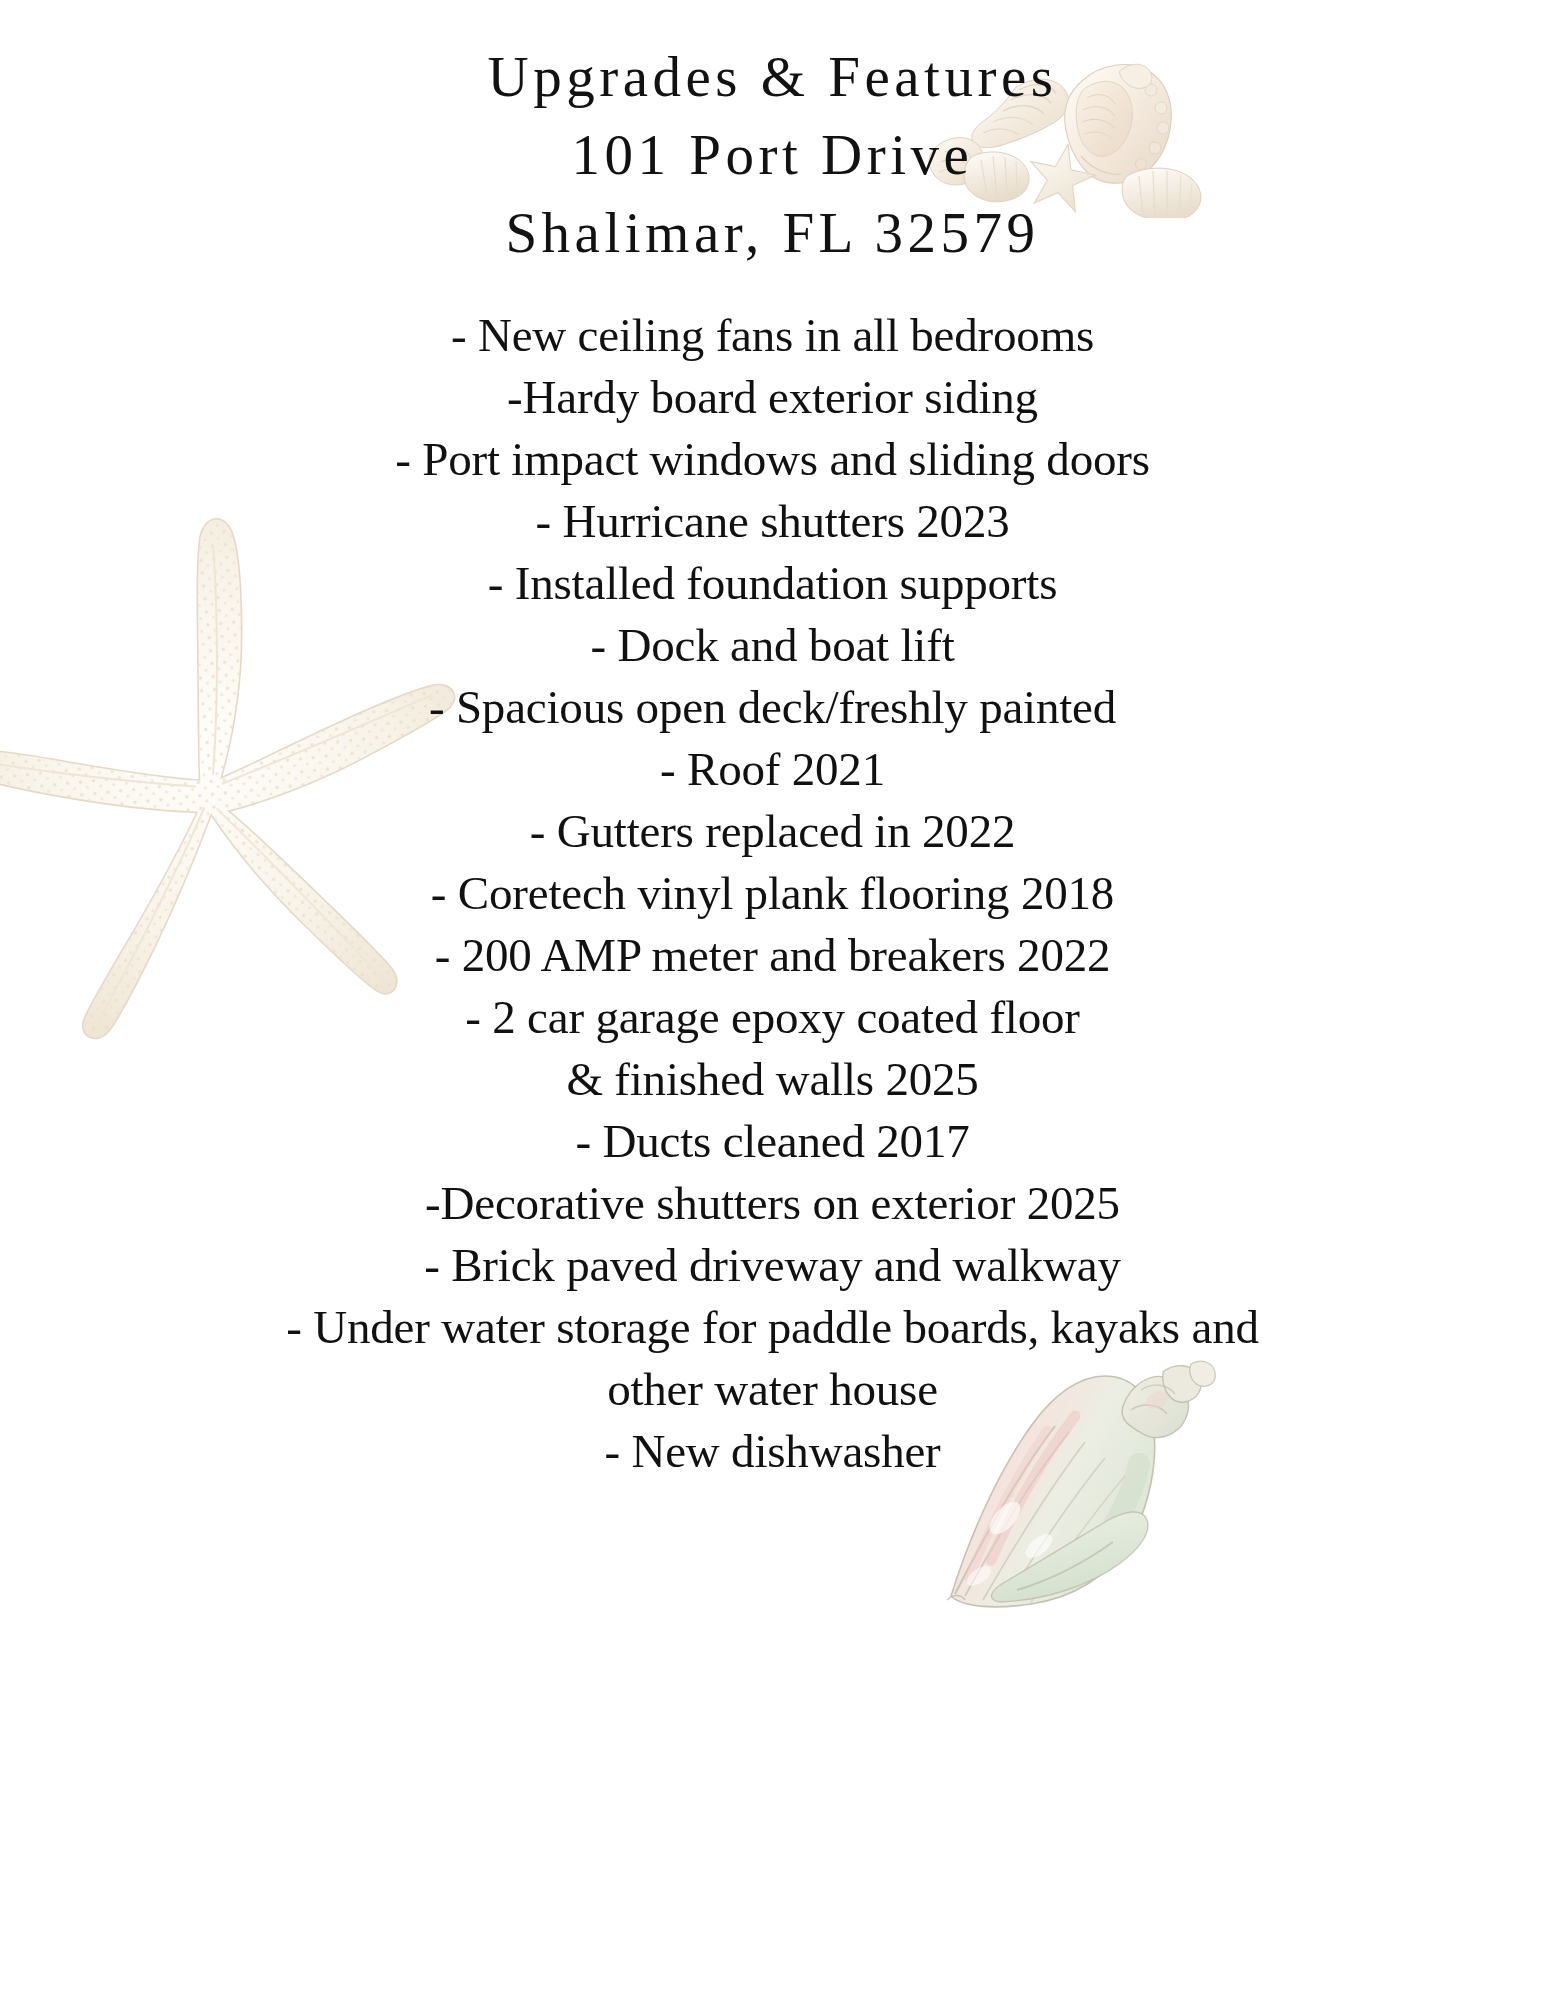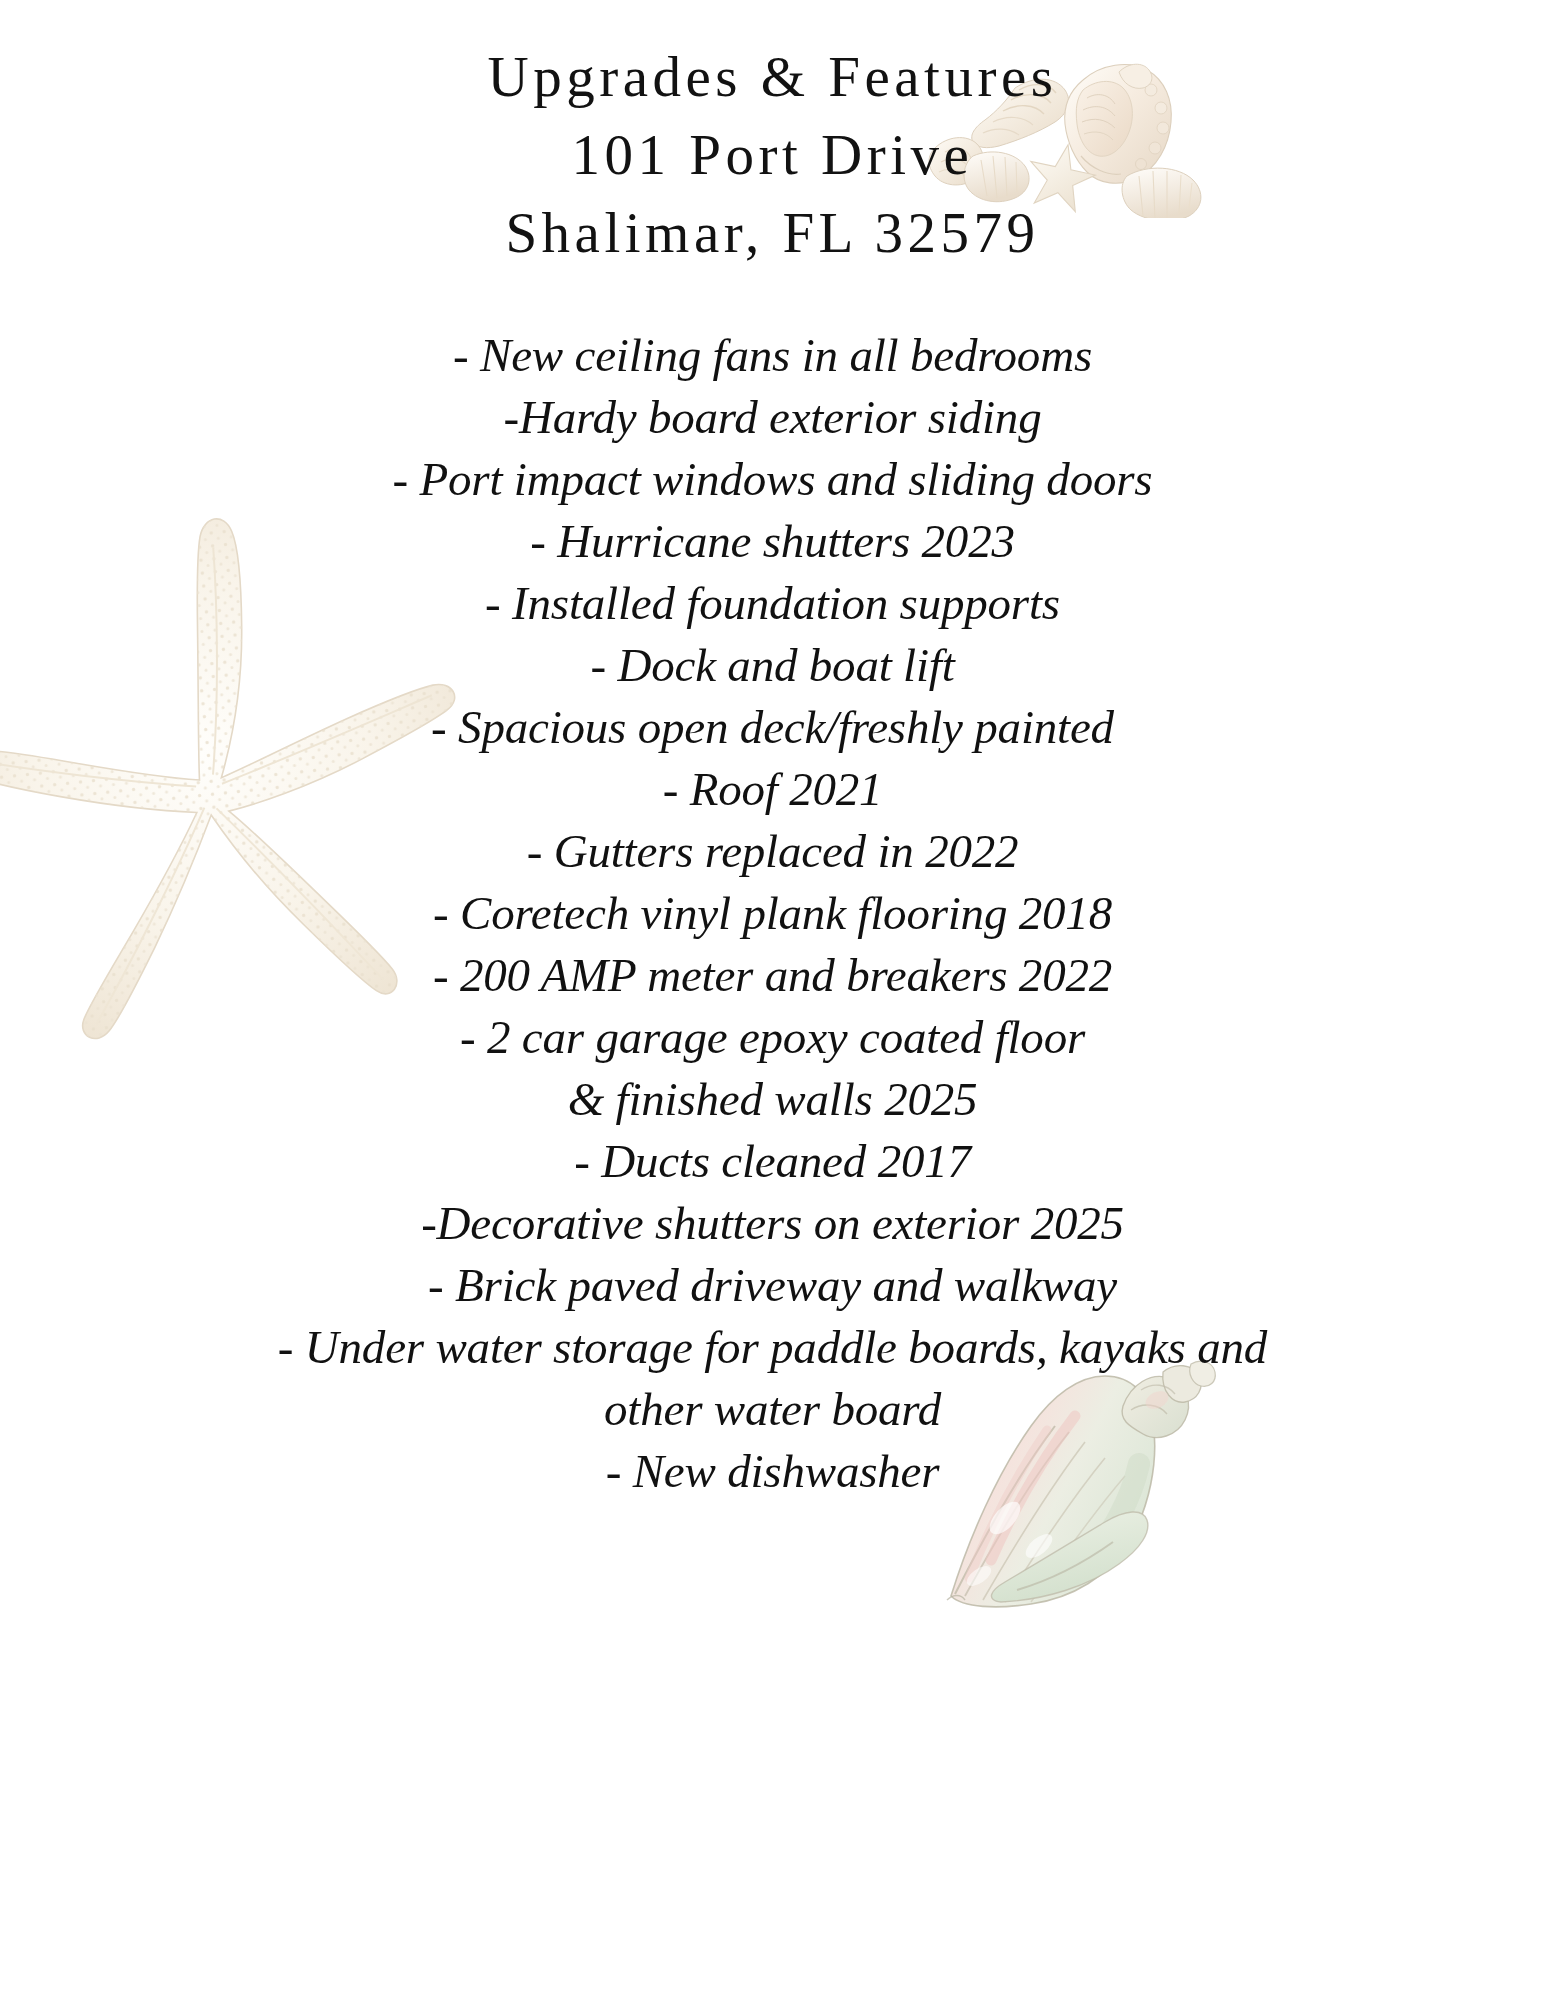--- a/index.html
+++ b/index.html
@@ -79,23 +79,22 @@
   .heading-line {
     font-family:"Liberation Serif", "DejaVu Serif", serif;
     font-size:57px;
     line-height:78px;
     letter-spacing:4.5px;
     color:#121212;
     white-space:nowrap;
   }
 
   .feature-list {
-    margin-top:52px;
+    margin-top:32px;
     list-style:none;
-    font-style:italic;
   }
   .feature-item {
     font-family:"Liberation Serif", "DejaVu Serif", serif;
     font-size:47px;
     line-height:62px;
     letter-spacing:-0.2px;
     color:#111111;
     white-space:nowrap;
   }
 </style>
@@ -343,18 +342,18 @@
         <li class="feature-item">- Roof 2021</li>
         <li class="feature-item">- Gutters replaced in 2022</li>
         <li class="feature-item">- Coretech vinyl plank flooring 2018</li>
         <li class="feature-item">- 200 AMP meter and breakers 2022</li>
         <li class="feature-item">- 2 car garage epoxy coated floor</li>
         <li class="feature-item">&amp; finished walls 2025</li>
         <li class="feature-item">- Ducts cleaned 2017</li>
         <li class="feature-item">-Decorative shutters on exterior 2025</li>
         <li class="feature-item">- Brick paved driveway and walkway</li>
         <li class="feature-item">- Under water storage for paddle boards, kayaks and</li>
-        <li class="feature-item">other water board</li>
+        <li class="feature-item">other water house</li>
         <li class="feature-item">- New dishwasher</li>
       </ul>
 
   </div>
 </div>
 
 </body></html>

